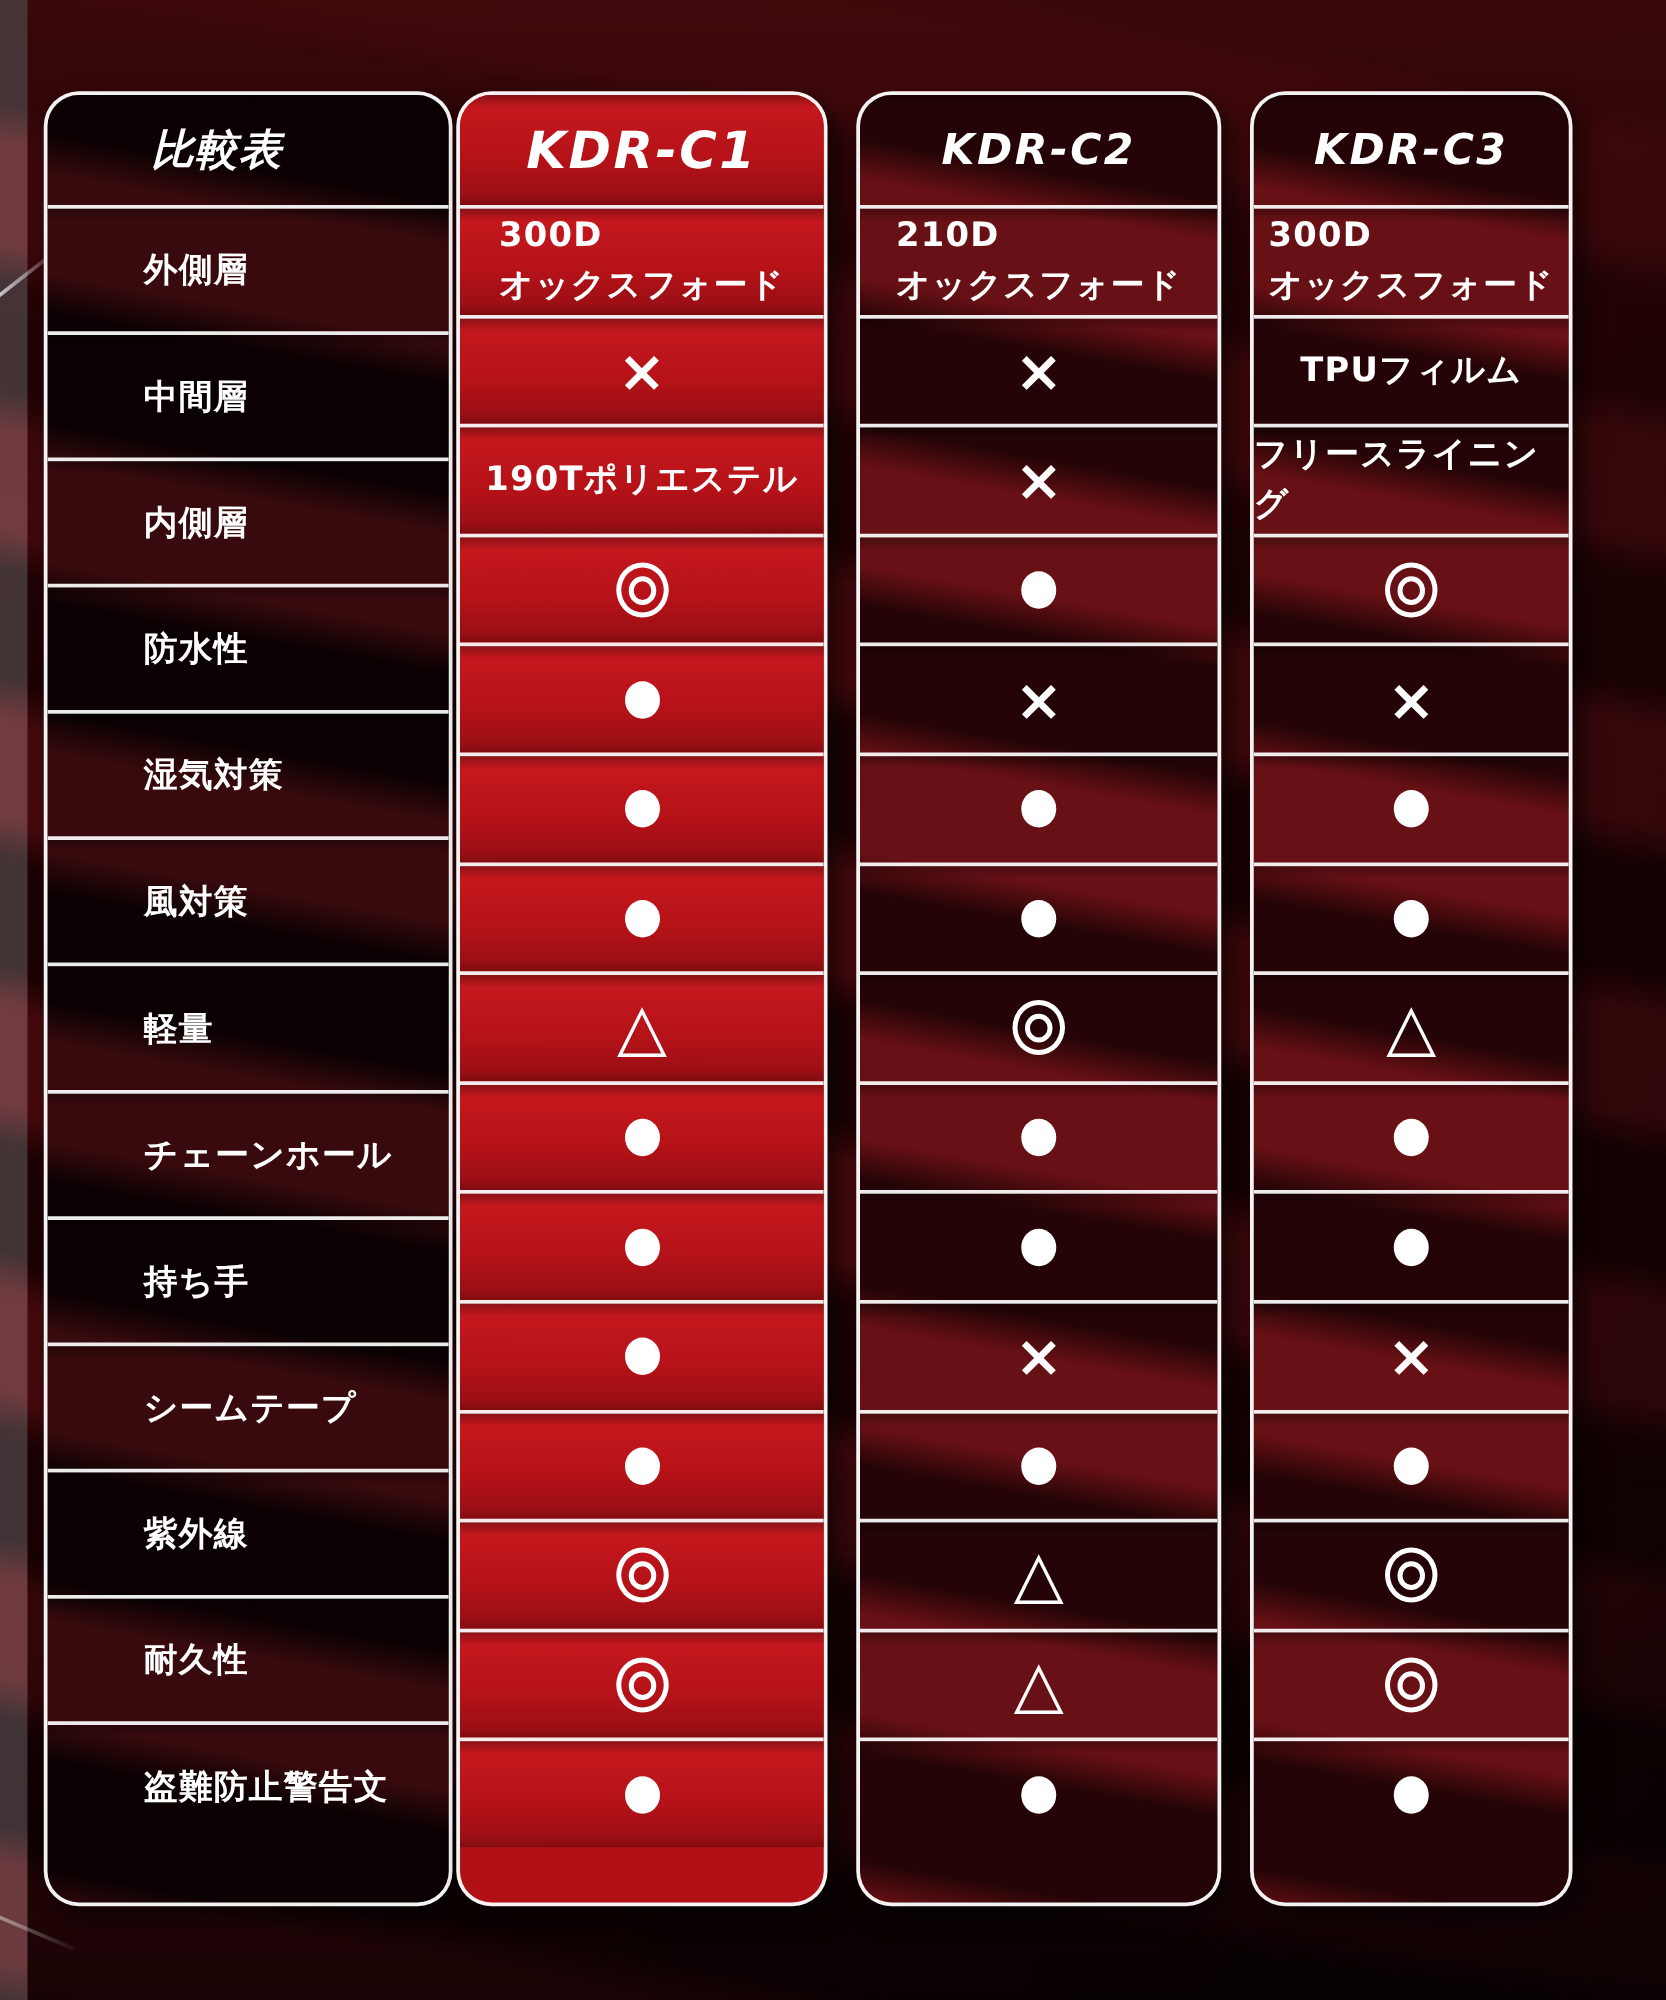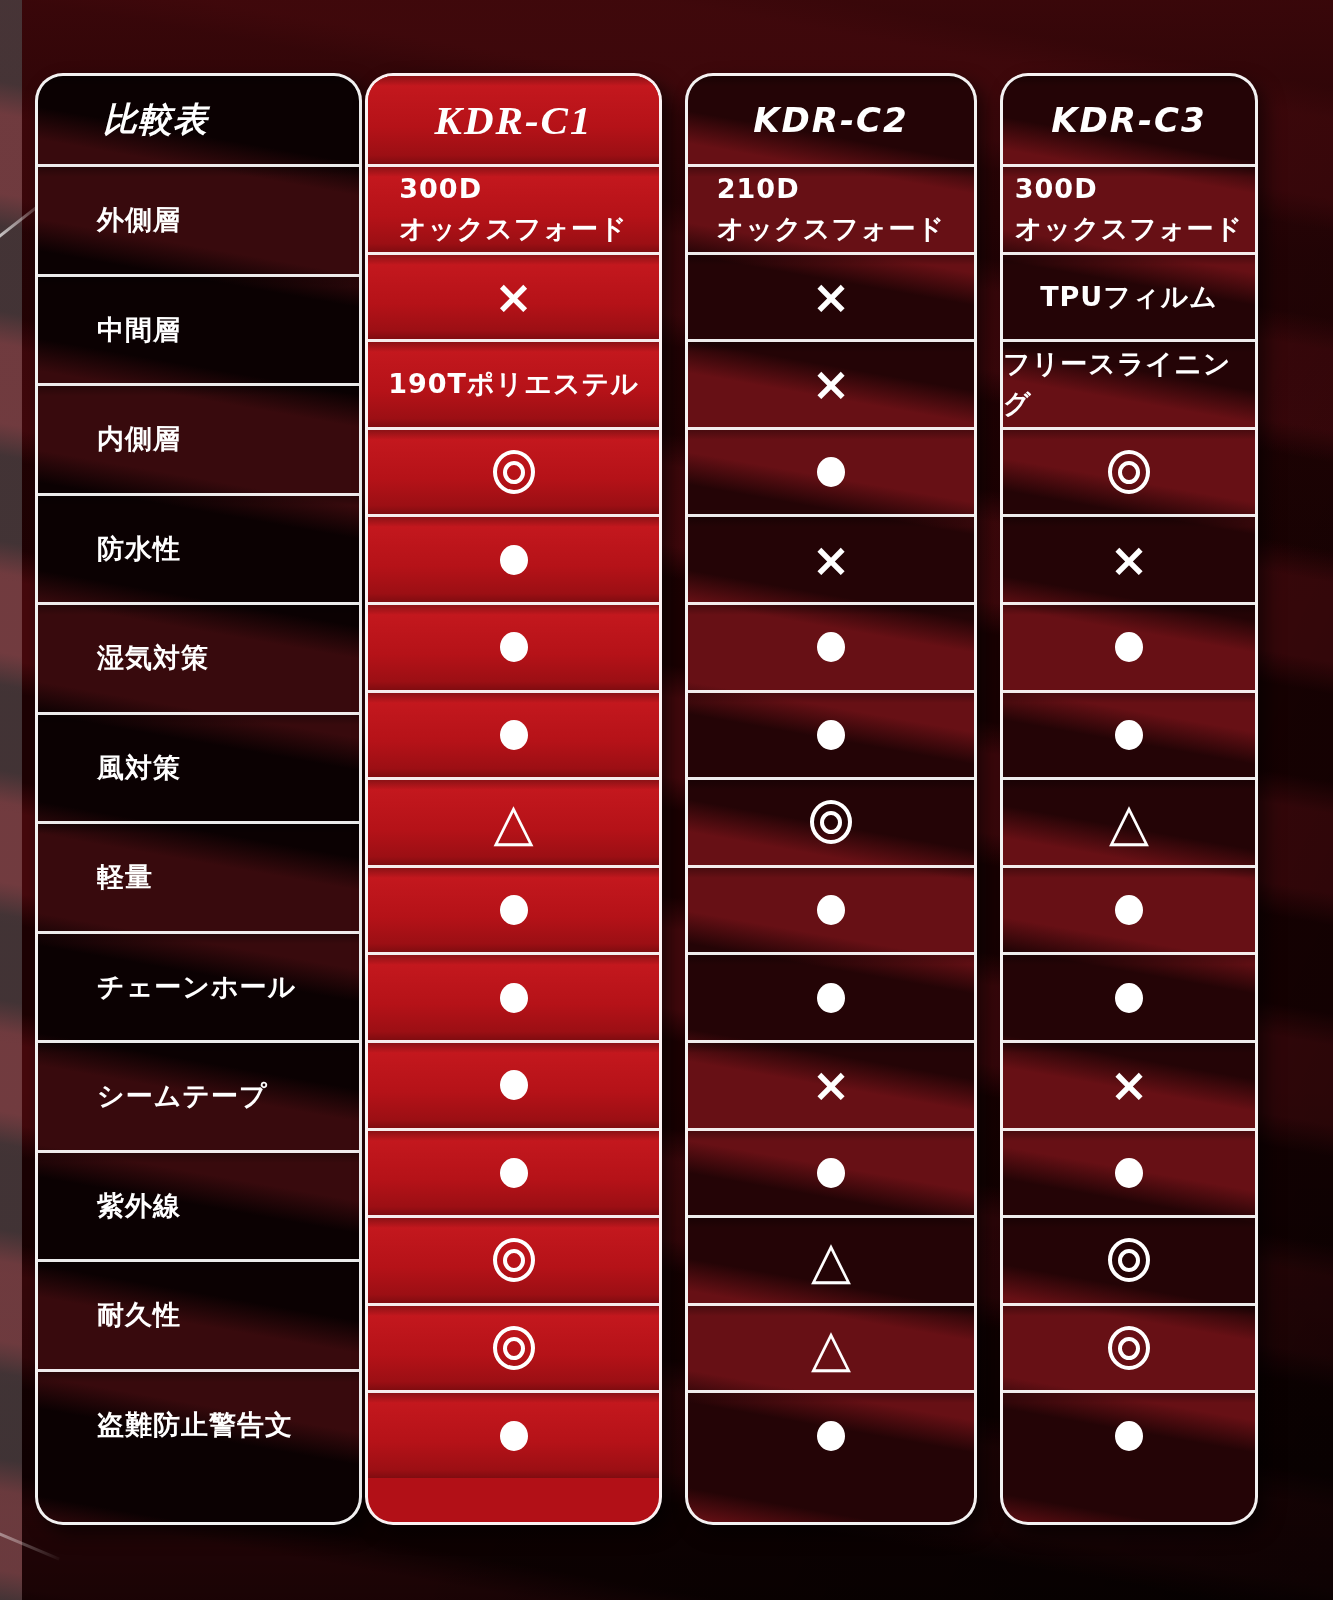--- a/index.html
+++ b/index.html
@@ -97,42 +97,42 @@
     height: 10px;
     background: linear-gradient(180deg, rgba(0,0,0,0.30), rgba(0,0,0,0));
     pointer-events: none;
   }
   .col .cell.head { flex: 0 0 88px; }
 
   .c1 .cell {
     background: linear-gradient(180deg, #c7191f 0%, #b51218 58%, #9c0f14 90%, #800c10 100%);
   }
 
-  .labels .cell { justify-content: flex-start; padding-left: 59px; }
+  .labels .cell { justify-content: flex-start; padding-left: 77px; }
   .label-text {
     color: #ffffff;
     font-size: 27px;
     font-weight: 700;
     letter-spacing: 1px;
     white-space: nowrap;
   }
   .labels .head .label-text {
     font-style: italic;
     font-size: 34px;
     padding-left: 6px;
   }
 
   .product .head .head-text {
     color: #ffffff;
     font-style: italic;
     font-weight: 800;
     letter-spacing: 2px;
     white-space: nowrap;
   }
-  .c1 .head .head-text { font-size: 41px; font-family: Liberation Serif, serif; }
+  .c1 .head .head-text { font-size: 41px; }
   .c2 .head .head-text, .c3 .head .head-text { font-size: 34px; }
 
   .val-text {
     color: #ffffff;
     font-size: 27px;
     font-weight: 700;
     text-align: left;
     white-space: pre-line;
     line-height: 1.5;
     letter-spacing: 1px;
@@ -202,20 +202,23 @@
       <div class="cell">
         <span class="label-text">風対策</span>
       </div>
       <div class="cell">
         <span class="label-text">軽量</span>
       </div>
       <div class="cell">
         <span class="label-text">チェーンホール</span>
       </div>
       <div class="cell">
+        <span class="label-text">持ち手</span>
+      </div>
+      <div class="cell">
         <span class="label-text">シームテープ</span>
       </div>
       <div class="cell">
         <span class="label-text">紫外線</span>
       </div>
       <div class="cell">
         <span class="label-text">耐久性</span>
       </div>
       <div class="cell">
         <span class="label-text">盗難防止警告文</span>

